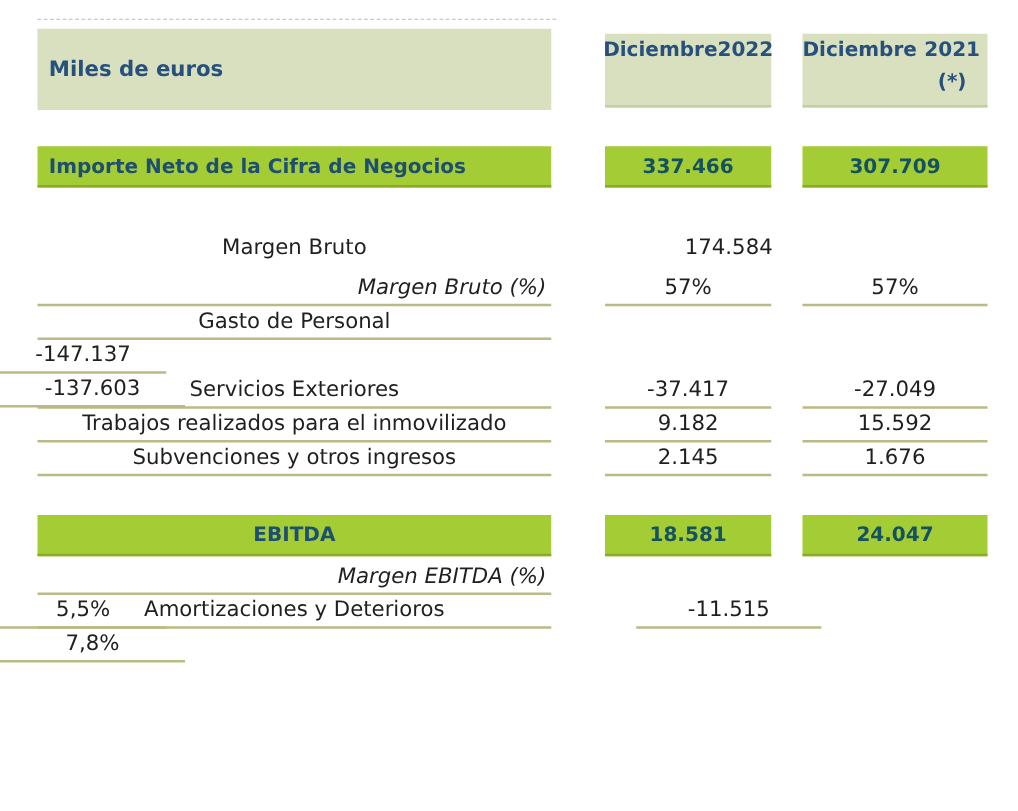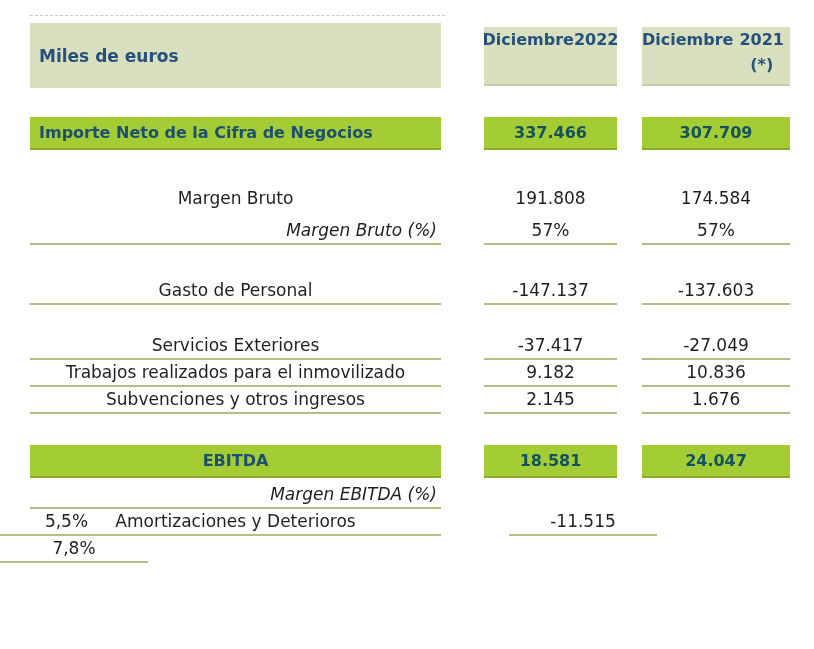--- a/index.html
+++ b/index.html
@@ -77,21 +77,21 @@
   .row.lined .cell-label,
   .row.lined .cell-v1,
   .row.lined .cell-v2{border-bottom:2px solid var(--olive);}
   .row.pct .cell-label{
     font-style:italic;text-align:right;padding-right:4px;
   }
   
   .mt-plain{margin-top:36px;}
   .mt-pct{margin-top:5px;}
   .mt-line{}
-  .mt-line-lg{margin-top:33px;}
+  .mt-line-lg{flex-direction:column;}
   .mt-sm{margin-top:28px;}
   .mt-bar{margin-top:31px;}
   .mt-pct-sm{margin-top:4px;flex-direction:column;}
 </style>
 </head>
 <body>
 
 <div class="page">
   <div class="top-rule"></div>
 
@@ -121,21 +121,20 @@
             <span>Importe Neto de la Cifra de Negocios</span>
           </div>
     <div class="gap1"></div>
     <div class="cell-v1">337.466</div>
     <div class="gap2"></div>
     <div class="cell-v2">307.709</div>
   </div>
         <div class="flexrow row mt-plain">
     <div class="cell-label">Margen Bruto</div>
     <div class="gap1"></div>
-    <div class="cell-v1">191.808</div>
     <div class="gap2"></div>
     <div class="cell-v2">174.584</div>
   </div>
         <div class="flexrow row pct lined mt-pct">
     <div class="cell-label">Margen Bruto (%)</div>
     <div class="gap1"></div>
     <div class="cell-v1">57%</div>
     <div class="gap2"></div>
     <div class="cell-v2">57%</div>
   </div>
@@ -151,21 +150,21 @@
     <div class="gap1"></div>
     <div class="cell-v1">-37.417</div>
     <div class="gap2"></div>
     <div class="cell-v2">-27.049</div>
   </div>
         <div class="flexrow row lined mt-line">
     <div class="cell-label">Trabajos realizados para el inmovilizado</div>
     <div class="gap1"></div>
     <div class="cell-v1">9.182</div>
     <div class="gap2"></div>
-    <div class="cell-v2">10.836</div>
+    <div class="cell-v2">15.592</div>
   </div>
         <div class="flexrow row lined mt-line">
     <div class="cell-label">Subvenciones y otros ingresos</div>
     <div class="gap1"></div>
     <div class="cell-v1">2.145</div>
     <div class="gap2"></div>
     <div class="cell-v2">1.676</div>
   </div>
         <div class="flexrow bar center mt-bar">
     <div class="cell-label">EBITDA</div>

